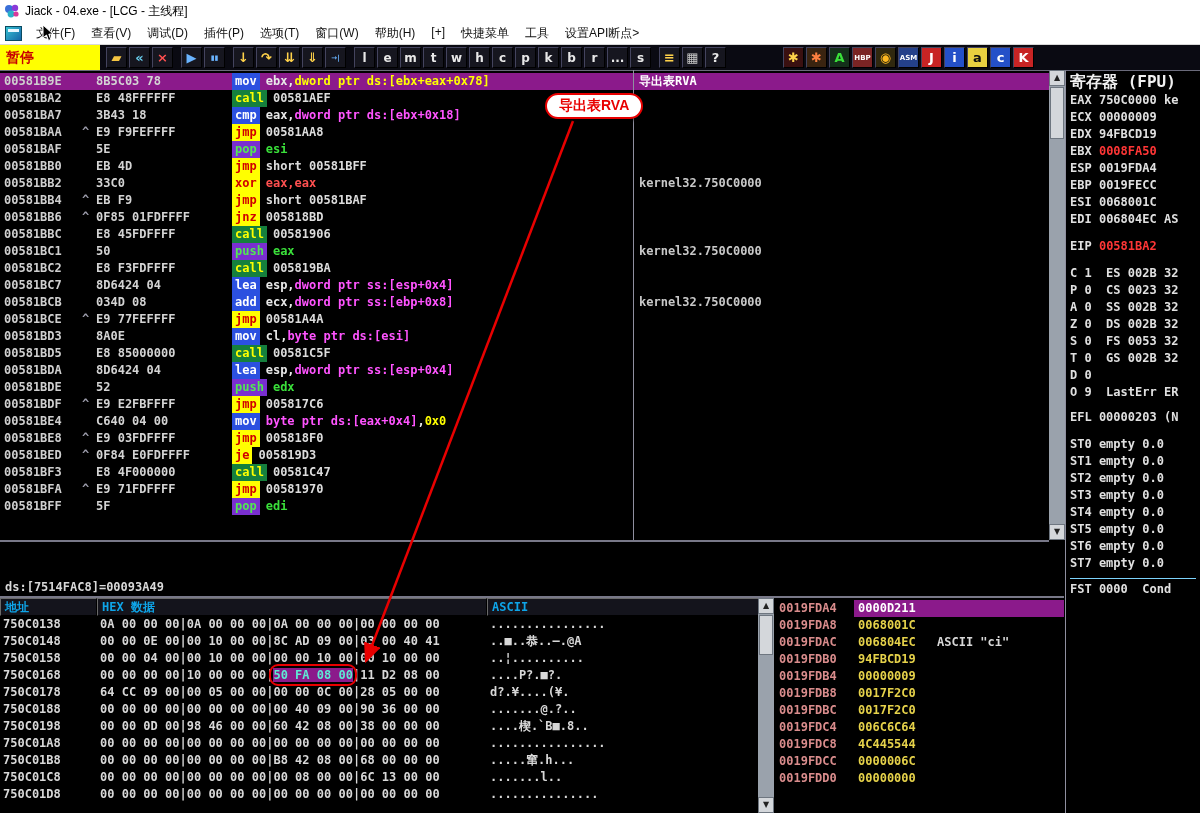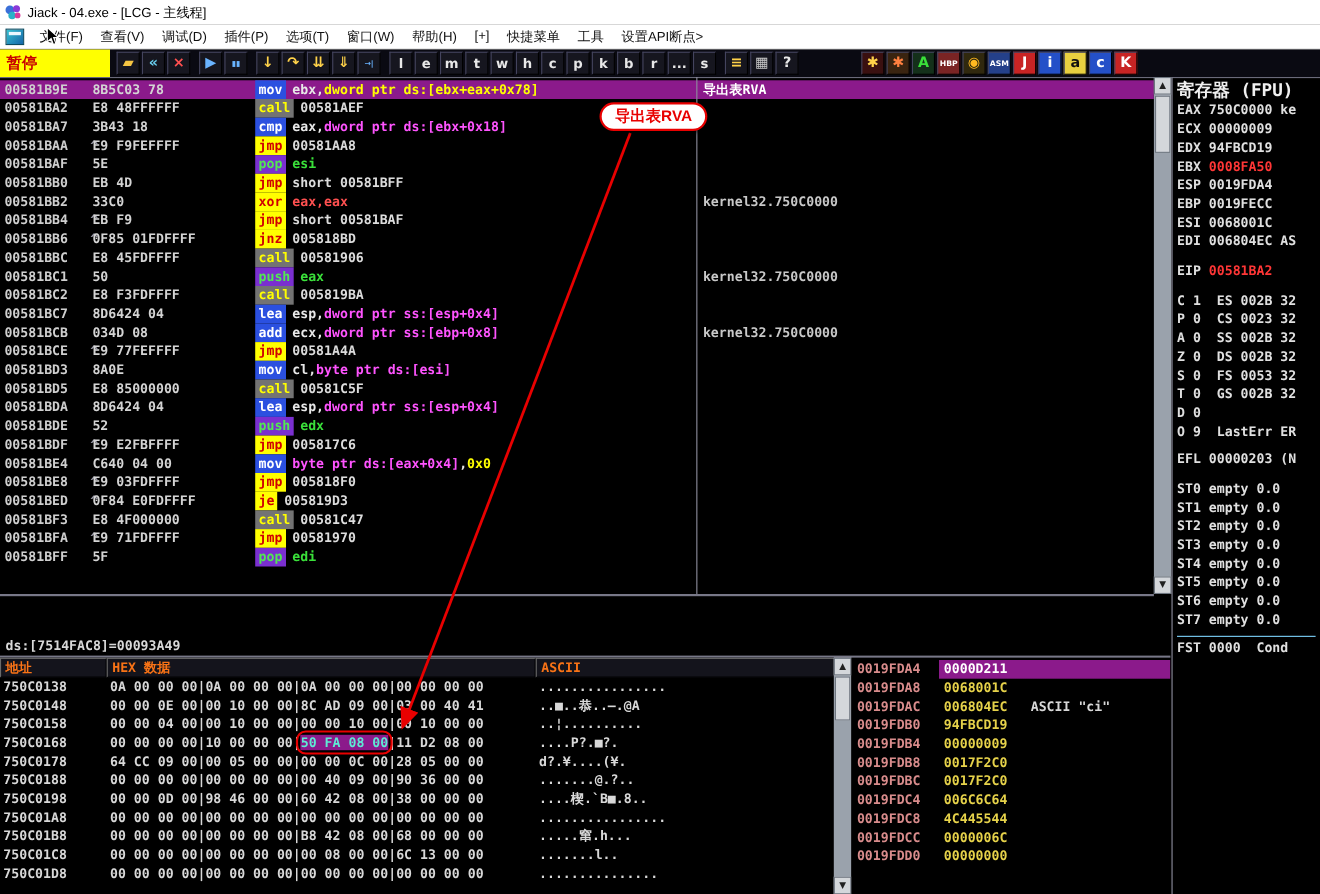--- a/index.html
+++ b/index.html
@@ -32,41 +32,41 @@
   .tb-gap{height:21px;flex:0 0 auto;}
   
   .mono{font-size:12px;font-weight:bold;white-space:pre;}
   
   #cpu-pane{position:absolute;left:0;top:70px;width:1049px;height:544px;background:#000;
     overflow:hidden;border-top:1px solid #6a6a7a;box-sizing:border-box;padding-top:2px;}
   .asm-row{position:relative;height:17px;line-height:17px;font-size:12px;font-weight:bold;white-space:pre;}
   .asm-row.sel{background:#8B1A8B;}
   .a-addr{position:absolute;left:4px;color:#cfcfcf;}
   .a-dir{position:absolute;left:82px;color:#9a9aa8;}
-  .a-bytes{position:absolute;left:84px;color:#d4d4d4;}
+  .a-bytes{position:absolute;left:96px;color:#d4d4d4;}
   .a-ins{position:absolute;left:232px;}
   .a-cmt{position:absolute;left:639px;color:#c8c8c8;}
   .asm-row.sel .a-cmt{color:#fff;}
   .mn{display:inline-block;padding:0 3px;margin-right:6px;}
   .mn-op{background:#2b50e0;color:#fff;}
   .mn-jmp{background:#ffff00;color:#d00000;}
-  .mn-call{background:#737373;color:#ffff00;}
+  .mn-call{background:#15803d;color:#ffff00;}
   .mn-stk{background:#7a2fd0;color:#52e852;}
   .c-r{color:#e8e8e8;} .c-m{color:#ff54ff;} .c-i{color:#ffff00;}
   .c-a{color:#dcdcdc;} .c-g{color:#3ae03a;} .c-x{color:#ff5050;}
   .vline-comment{position:absolute;left:633px;top:70px;width:1px;height:470px;background:#8f8f9f;z-index:2;}
   
   #info-pane{position:absolute;left:0;top:540px;width:1049px;height:56px;background:#000;
     border-top:2px solid #787888;box-sizing:border-box;color:#d8d8d8;padding:3px 0 0 5px;line-height:17px;}
   
   .hline2{position:absolute;left:0;top:596px;width:1064px;height:2px;background:#787888;}
   
   #dump-pane{position:absolute;left:0;top:598px;width:758px;height:215px;background:#000;overflow:hidden;}
   .dump-header{position:relative;height:18px;}
-  .dh-cell{position:absolute;top:0;height:18px;line-height:16px;background:#14141c;color:#f97316;
+  .dh-cell{position:absolute;top:0;height:18px;line-height:16px;background:#14141c;color:#0ea5e9;
     font-size:12px;font-weight:bold;border:1px solid;border-color:#6a6a6a #000 #000 #6a6a6a;
     box-sizing:border-box;padding-left:4px;white-space:pre;}
   .dmp-row{position:relative;height:17px;line-height:17px;font-size:12px;font-weight:bold;white-space:pre;}
   .d-addr{position:absolute;left:3px;color:#d8d8d8;}
   .d-hex{position:absolute;left:100px;color:#d8d8d8;}
   .d-asc{position:absolute;left:490px;color:#d8d8d8;}
   .hl-bytes{background:#8B1A8B;color:#5eead4;}
   
   #stack-pane{position:absolute;left:774px;top:598px;width:290px;height:215px;background:#000;
     overflow:hidden;padding-top:2px;box-sizing:border-box;}

